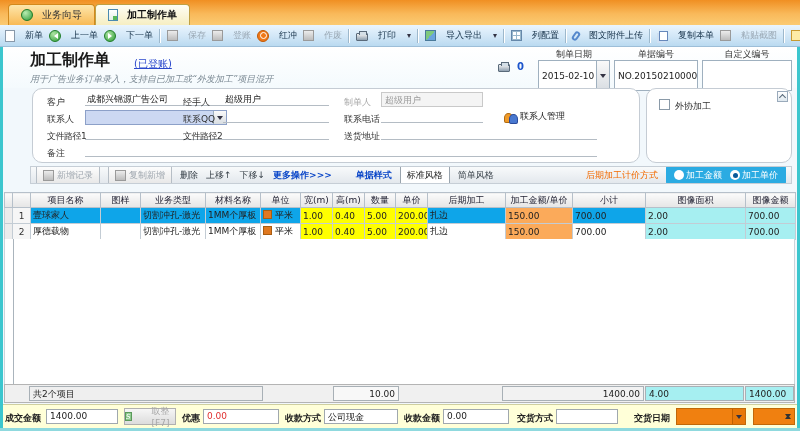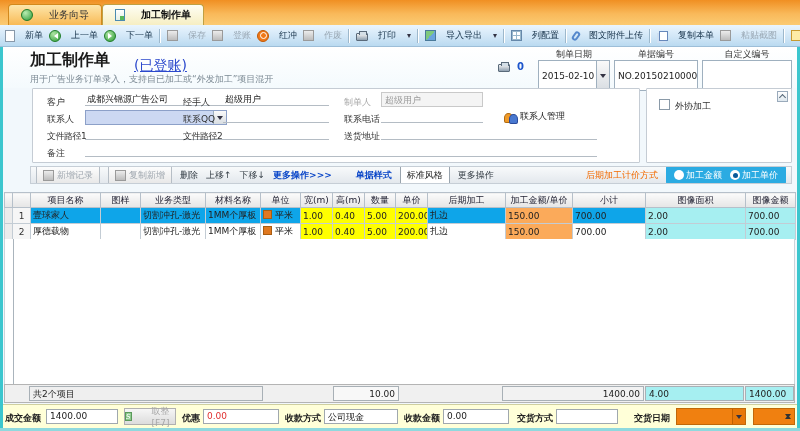--- a/index.html
+++ b/index.html
@@ -1,21 +1,21 @@
 <!DOCTYPE html>
 <html><head>
 <meta charset="utf-8">
 <style>
   html,body{margin:0;padding:0;background:#e8e8e8;}
   *{box-sizing:border-box;font-family:"DejaVu Sans",sans-serif;}
   .win{position:relative;width:800px;height:431px;background:#f2f8fc;overflow:hidden;font-size:9px;color:#222;}
 
   
   .tabbar{position:absolute;left:0;top:0;width:800px;height:25px;background:linear-gradient(180deg,#f08f22,#f9b95a 55%,#fbca72);display:flex;align-items:flex-end;padding-left:8px;}
-  .tab{display:inline-flex;align-items:center;gap:16px;height:21px;padding:0 12px;border-radius:4px 4px 0 0;border:1px solid #d3891c;border-bottom:none;background:linear-gradient(#fde6ab,#f8ba55);font-size:10px;color:#333;cursor:default;}
+  .tab{display:inline-flex;align-items:center;gap:9px;height:21px;padding:0 12px;border-radius:4px 4px 0 0;border:1px solid #d3891c;border-bottom:none;background:linear-gradient(#fde6ab,#f8ba55);font-size:10px;color:#333;cursor:default;}
   .tab.active{background:linear-gradient(#fefef4,#f6eec2);border-color:#bfa043;font-weight:bold;color:#111;}
 
   
   .toolbar{position:absolute;left:0;top:25px;width:800px;height:22px;background:linear-gradient(#eaf5fe,#cfe5f6 60%,#badaf0);border-bottom:1px solid #9dbed8;display:flex;align-items:center;padding:0 3px;gap:2px;white-space:nowrap;overflow:hidden;}
   .tbtn{display:inline-flex;align-items:center;gap:10px;padding:1px 2px;color:#16324a;cursor:default;}
   .tbtn.dis{color:#9aa8b4;}
   .sep{width:0;height:14px;border-left:1px solid #9db8cc;border-right:1px solid #fff;margin:0 2px;}
   .caret::after{content:"▾";font-size:8px;color:#334;margin-left:1px;}
 
   
@@ -43,32 +43,32 @@
   .ic-people::before{content:"";position:absolute;left:0;top:2px;width:7px;height:8px;border-radius:50% 50% 2px 2px;background:#f09a28;border:1px solid #b06a10;}
   .ic-people::after{content:"";position:absolute;left:5px;top:3px;width:7px;height:8px;border-radius:50% 50% 2px 2px;background:#4878d0;border:1px solid #2a4a9a;}
   .ic-s{width:9px;height:9px;background:#8cc88c;border:1px solid #5a9a5a;color:#fff;font-size:7px;display:inline-flex;align-items:center;justify-content:center;}
   .ic-s::before{content:"S";}
   .ic-collapse{width:11px;height:11px;border:1px solid #9aaabb;background:linear-gradient(#fff,#dfe8ef);display:inline-flex;align-items:center;justify-content:center;}
   .ic-collapse::after{content:"";width:4px;height:4px;border-top:1.5px solid #567;border-right:1.5px solid #567;transform:rotate(-45deg);margin-top:2px;}
 
   
   .titlebar{position:absolute;left:0;top:47px;width:800px;height:41px;background:linear-gradient(#ffffff,#f4fafd);}
   .page-title{position:absolute;left:30px;top:3px;font-size:16px;font-weight:bold;color:#1a1a1a;}
-  .posted{position:absolute;left:134px;top:10px;color:#2b48cc;text-decoration:underline;font-size:14px;cursor:pointer;}
-  .subtitle{position:absolute;left:30px;top:26px;color:#7c8a94;font-size:9px;}
+  .posted{position:absolute;left:134px;top:10px;color:#2b48cc;text-decoration:underline;font-size:10px;cursor:pointer;}
+  .subtitle{position:absolute;left:30px;top:26px;color:#7c8a94;font-size:9px;font-style:italic;}
   .hprint{position:absolute;left:498px;top:14px;}
   .pcount{position:absolute;left:517px;top:14px;color:#1d55cc;font-weight:bold;font-size:10px;}
   .hlabel{position:absolute;top:1px;text-align:center;color:#333;}
   .hbox{position:absolute;top:13px;height:31px;background:#fff;border:1px solid #9fb0bf;display:flex;align-items:center;}
   .hbox .val{flex:1;padding:0 3px;overflow:hidden;white-space:nowrap;}
   .dd-btn{width:13px;height:100%;background:linear-gradient(#fafafa,#d8dde2);border-left:1px solid #9fb0bf;display:flex;align-items:center;justify-content:center;}
   .dd-btn::after{content:"";border:3px solid transparent;border-top:4px solid #334;margin-top:4px;}
 
   
-  .panel{position:absolute;background:#fff;border:1px solid #c5ccd4;border-radius:1px;}
+  .panel{position:absolute;background:#fff;border:1px solid #c5ccd4;border-radius:10px;}
   .p-customer{left:32px;top:88px;width:608px;height:75px;}
   .p-out{left:646px;top:88px;width:146px;height:75px;}
   .flabel{position:absolute;color:#333;white-space:nowrap;}
   .flabel.tight{letter-spacing:-0.5px;}
   .finput{position:absolute;height:14px;border-bottom:1px solid #b4bcc4;font-size:9px;padding:1px 2px;white-space:nowrap;overflow:hidden;}
   .freadonly{position:absolute;height:15px;background:#f4f4f4;border:1px solid #c9c9c9;color:#999;padding:1px 3px;white-space:nowrap;overflow:hidden;}
   .fdrop{position:absolute;height:15px;background:#ccd8f2;border:1px solid #8ca0c8;display:flex;}
   .fdrop .val{flex:1;}
   .linkbtn{position:absolute;display:inline-flex;align-items:center;gap:3px;color:#222;cursor:pointer;}
   .cb{width:11px;height:11px;background:#fff;border:1px solid #8a9aa8;display:inline-block;}
@@ -281,21 +281,21 @@
     <span class="gbtn">
         <i class="ic ic-gray"></i>
         <span>复制新增</span>
       </span>
     <span class="flatbtn">删除</span>
     <span class="flatbtn">上移↑</span>
     <span class="flatbtn">下移↓</span>
     <span class="bluebtn">更多操作&gt;&gt;&gt;</span>
     <span class="bluebtn" style="margin-left:16px;">单据样式</span>
     <span class="stylebtn">标准风格</span>
-    <span class="flatbtn">更多操作</span>
+    <span class="flatbtn">简单风格</span>
     <span class="pricing-label">后期加工计价方式</span>
     <span class="radiobar">
       <span class="ritem">
           <span class="radio"></span>
           <span>加工金额</span>
         </span>
       <span class="ritem">
           <span class="radio sel"></span>
           <span>加工单价</span>
         </span>

